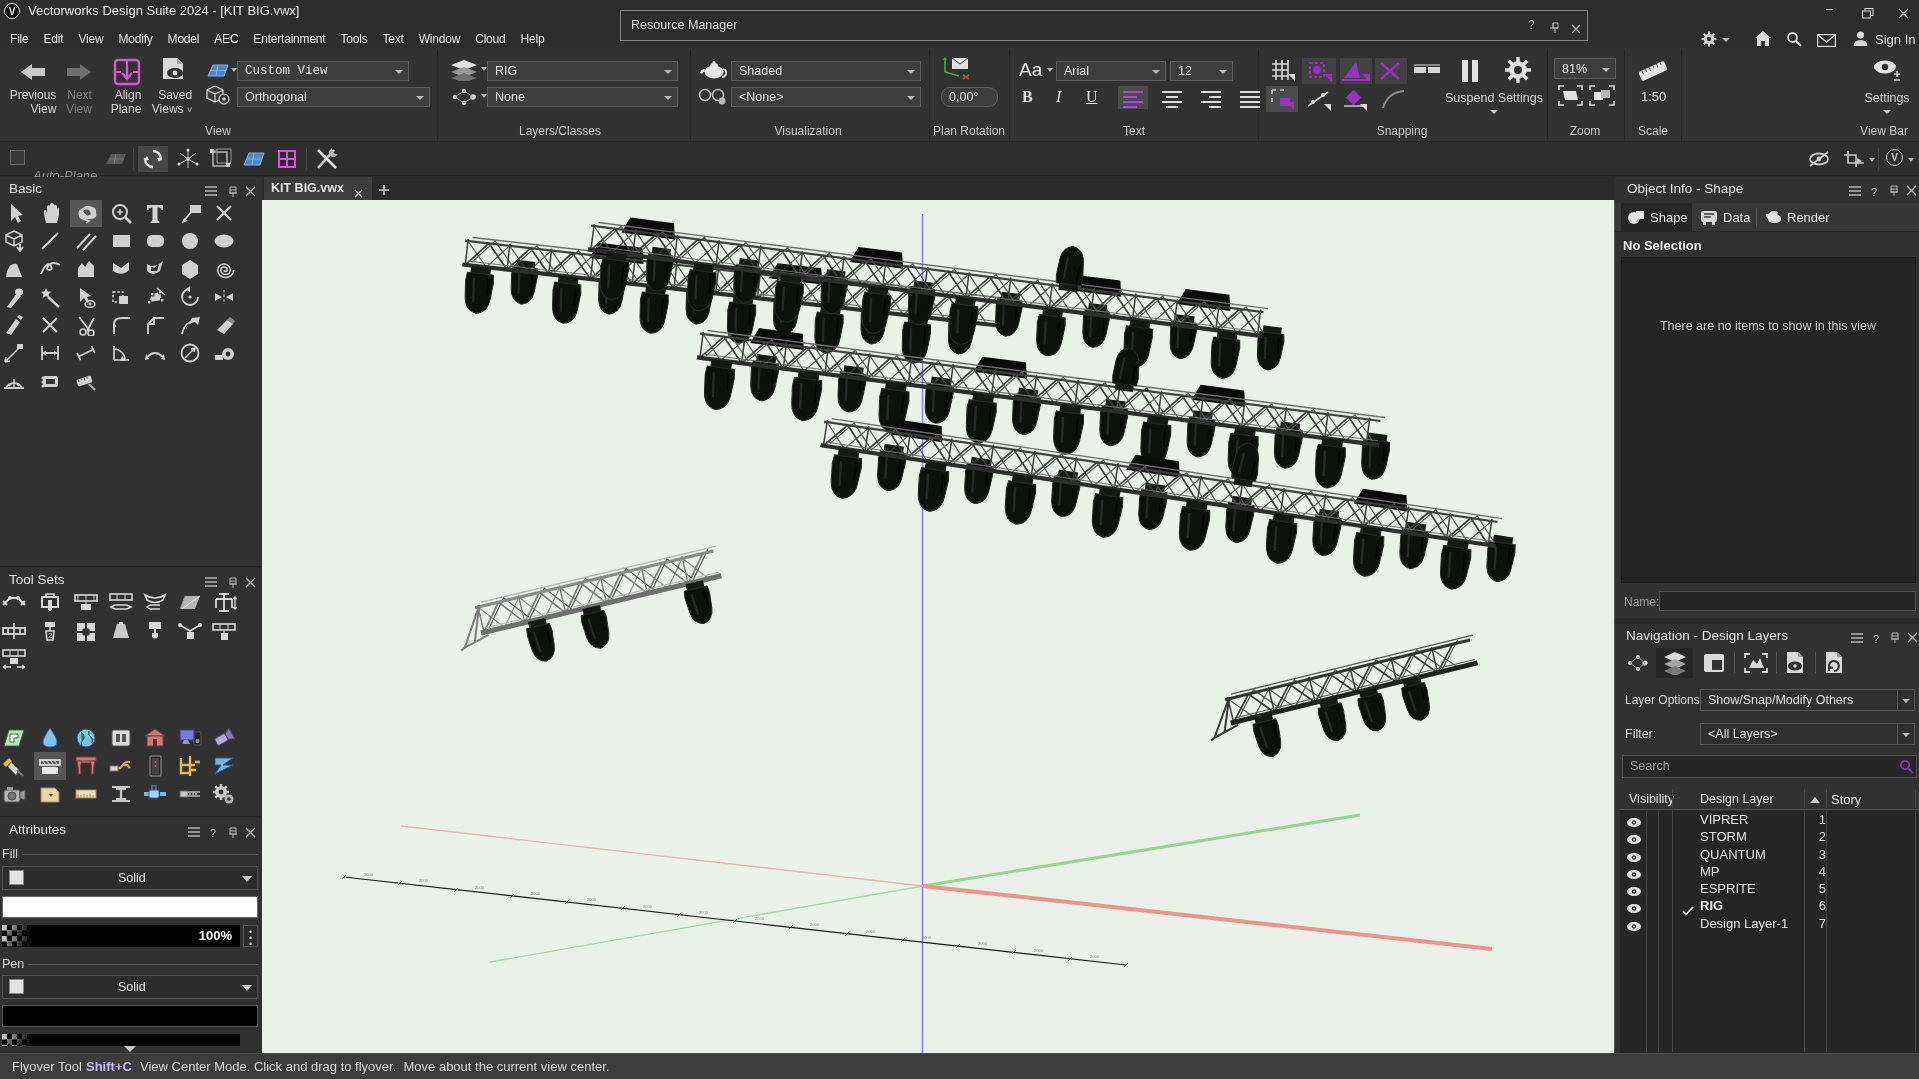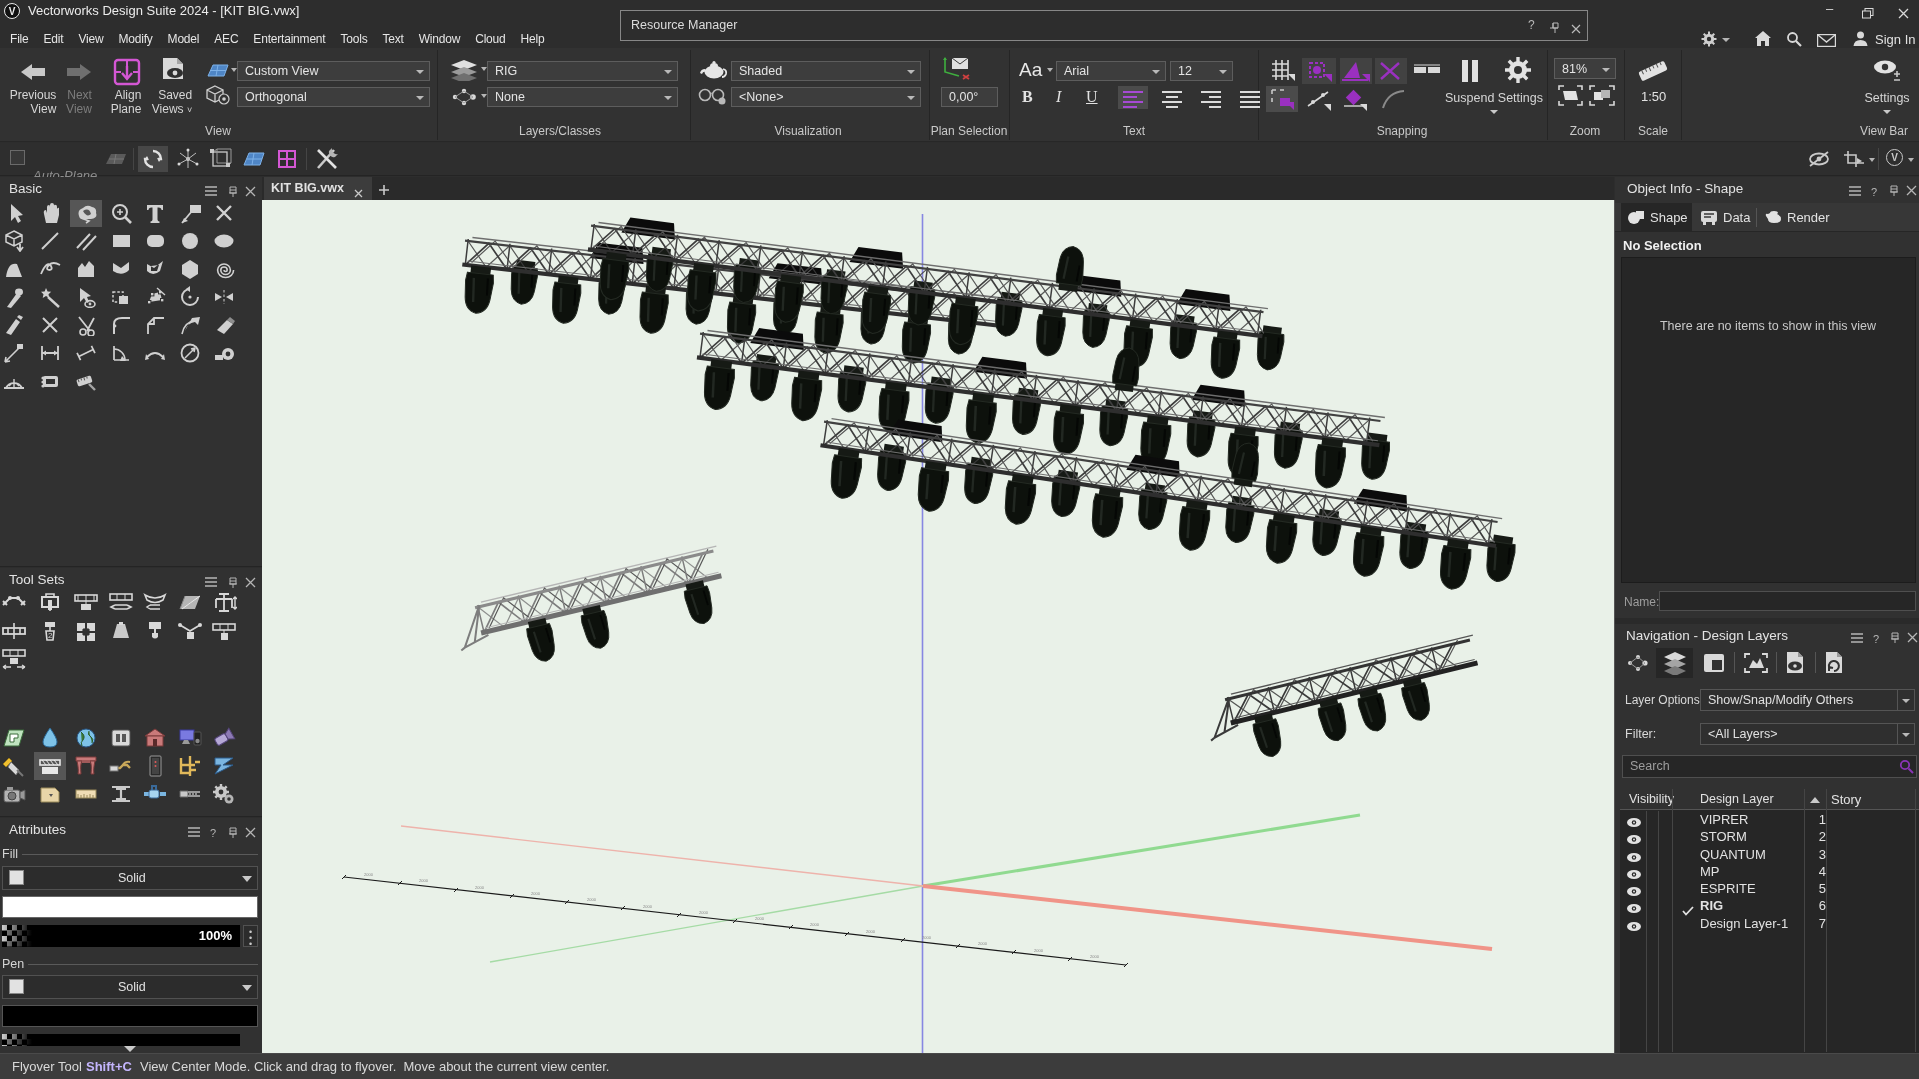--- a/index.html
+++ b/index.html
@@ -103,21 +103,21 @@
       <path d="M3,13 L8,2 L23,2 L19,13 Z" fill="#4f86c6" stroke="#7db1e8"></path>
       <line x1="6" y1="7.5" x2="21" y2="7.5" stroke="#7db1e8"></line>
       <line x1="13" y1="2" x2="11" y2="13" stroke="#7db1e8"></line>
     </svg></div>
 <div class="abs" style="left:231px;top:68px;width:0;height:0;border-left:3.5px solid transparent;border-right:3.5px solid transparent;border-top:4px solid #b5b5b5;"></div>
 <div class="abs" style="left:205px;top:84px;"><svg width="26" height="22" viewBox="0 0 26 22" style="">
       <path d="M10,2 L18,6 L18,14 L10,18 L2,14 L2,6 Z M2,6 L10,10 L18,6 M10,10 L10,18" fill="#3a3a3a" stroke="#cfcfcf" stroke-width="1.3"></path>
       <circle cx="19" cy="15" r="5" fill="#323232" stroke="#cfcfcf" stroke-width="1.2"></circle>
       <circle cx="19" cy="15" r="1.8" fill="#cfcfcf"></circle>
     </svg></div>
-<div class="dd" style="left:237px;top:61px;width:193px;height:20px;">
+<div class="dd" style="left:237px;top:61px;width:172px;height:20px;font-family:Liberation Mono, monospace;">
     <span class="lbl">Custom View</span>
     <span class="car"></span>
   </div>
 <div class="dd" style="left:237px;top:87px;width:193px;height:20px;">
     <span class="lbl">Orthogonal</span>
     <span class="car"></span>
   </div>
 <div class="seclab" style="left:218px;top:124px;">View</div>
 <div class="abs" style="left:450px;top:59px;"><svg width="28" height="22" viewBox="0 0 28 22" style="">
       <path d="M14,1 L27,6 L14,11 L1,6 Z" fill="#e0e0e0"></path>
@@ -164,24 +164,24 @@
     <span class="car"></span>
   </div>
 <div class="seclab" style="left:808px;top:124px;">Visualization</div>
 <div class="abs" style="left:941px;top:56px;"><svg width="32" height="26" viewBox="0 0 32 26" style="">
       <rect x="11" y="2" width="16" height="11" fill="#e0e0e0"></rect>
       <path d="M11,2 L19,8 L27,2" stroke="#3a3a3a" fill="none"></path>
       <path d="M4,2 L4,16 L18,20" stroke="#3fae3f" stroke-width="1.6" fill="none"></path>
       <path d="M2,4 L4,1 L6,4" fill="#3fae3f"></path>
       <path d="M22,19 L28,23 M28,19 L22,23" stroke="#d04040" stroke-width="1.8"></path>
     </svg></div>
-<div class="dd" style="left:941px;top:87px;width:57px;height:20px;">
+<div class="dd" style="left:941px;top:87px;width:57px;height:20px;border-radius:9px;">
     <span class="lbl">0,00°</span>
   </div>
-<div class="seclab" style="left:969px;top:124px;">Plan Selection</div>
+<div class="seclab" style="left:969px;top:124px;">Plan Rotation</div>
 <div class="txt" style="left:1019px;top:59px;font-size:19px;color:#e8e8e8;">Aa</div>
 <div class="abs" style="left:1047px;top:68px;width:0;height:0;border-left:3.5px solid transparent;border-right:3.5px solid transparent;border-top:4px solid #b5b5b5;"></div>
 <div class="dd" style="left:1056px;top:61px;width:110px;height:20px;padding-left:29px;">
     <span class="lbl">Arial</span>
     <span class="car"></span>
   </div>
 <div class="dd" style="left:1170px;top:61px;width:63px;height:20px;">
     <span class="lbl">12</span>
     <span class="car"></span>
   </div>

